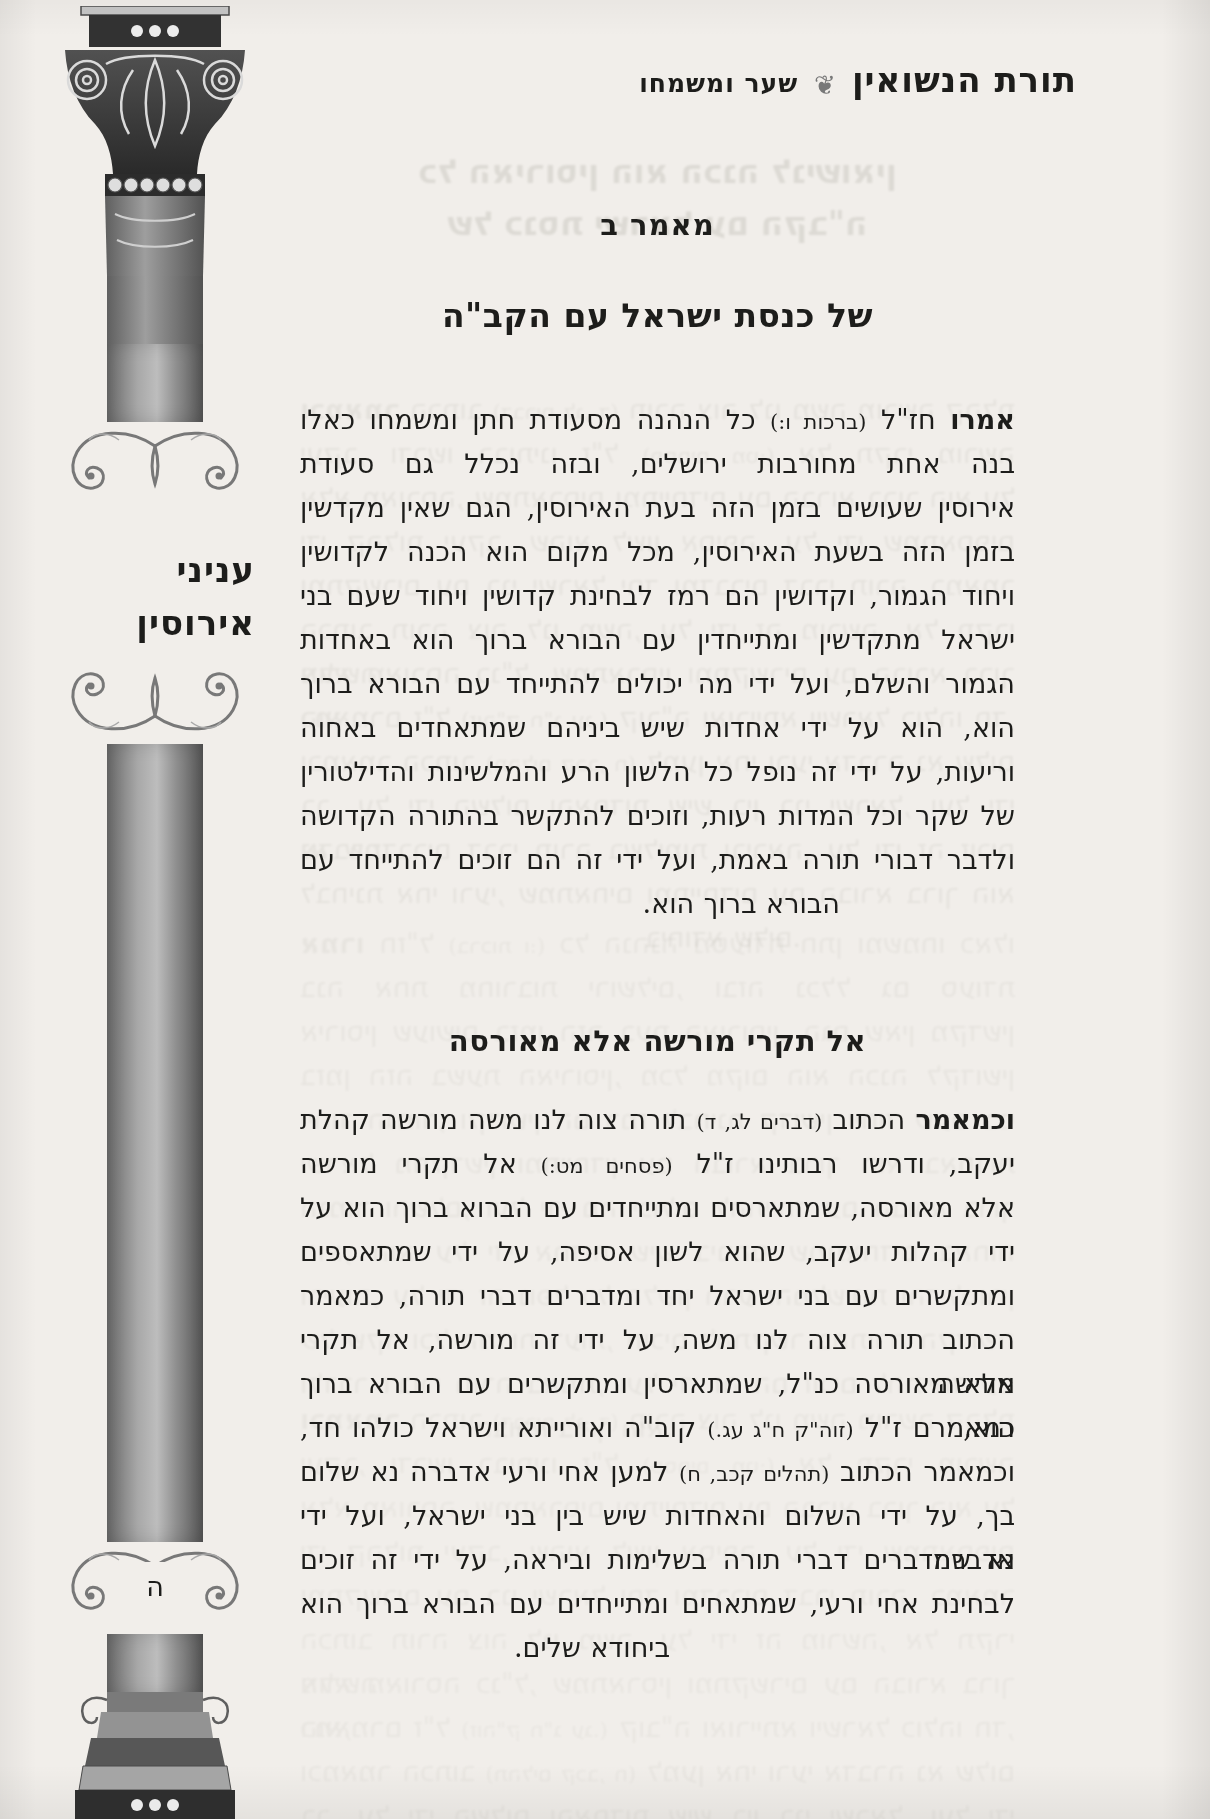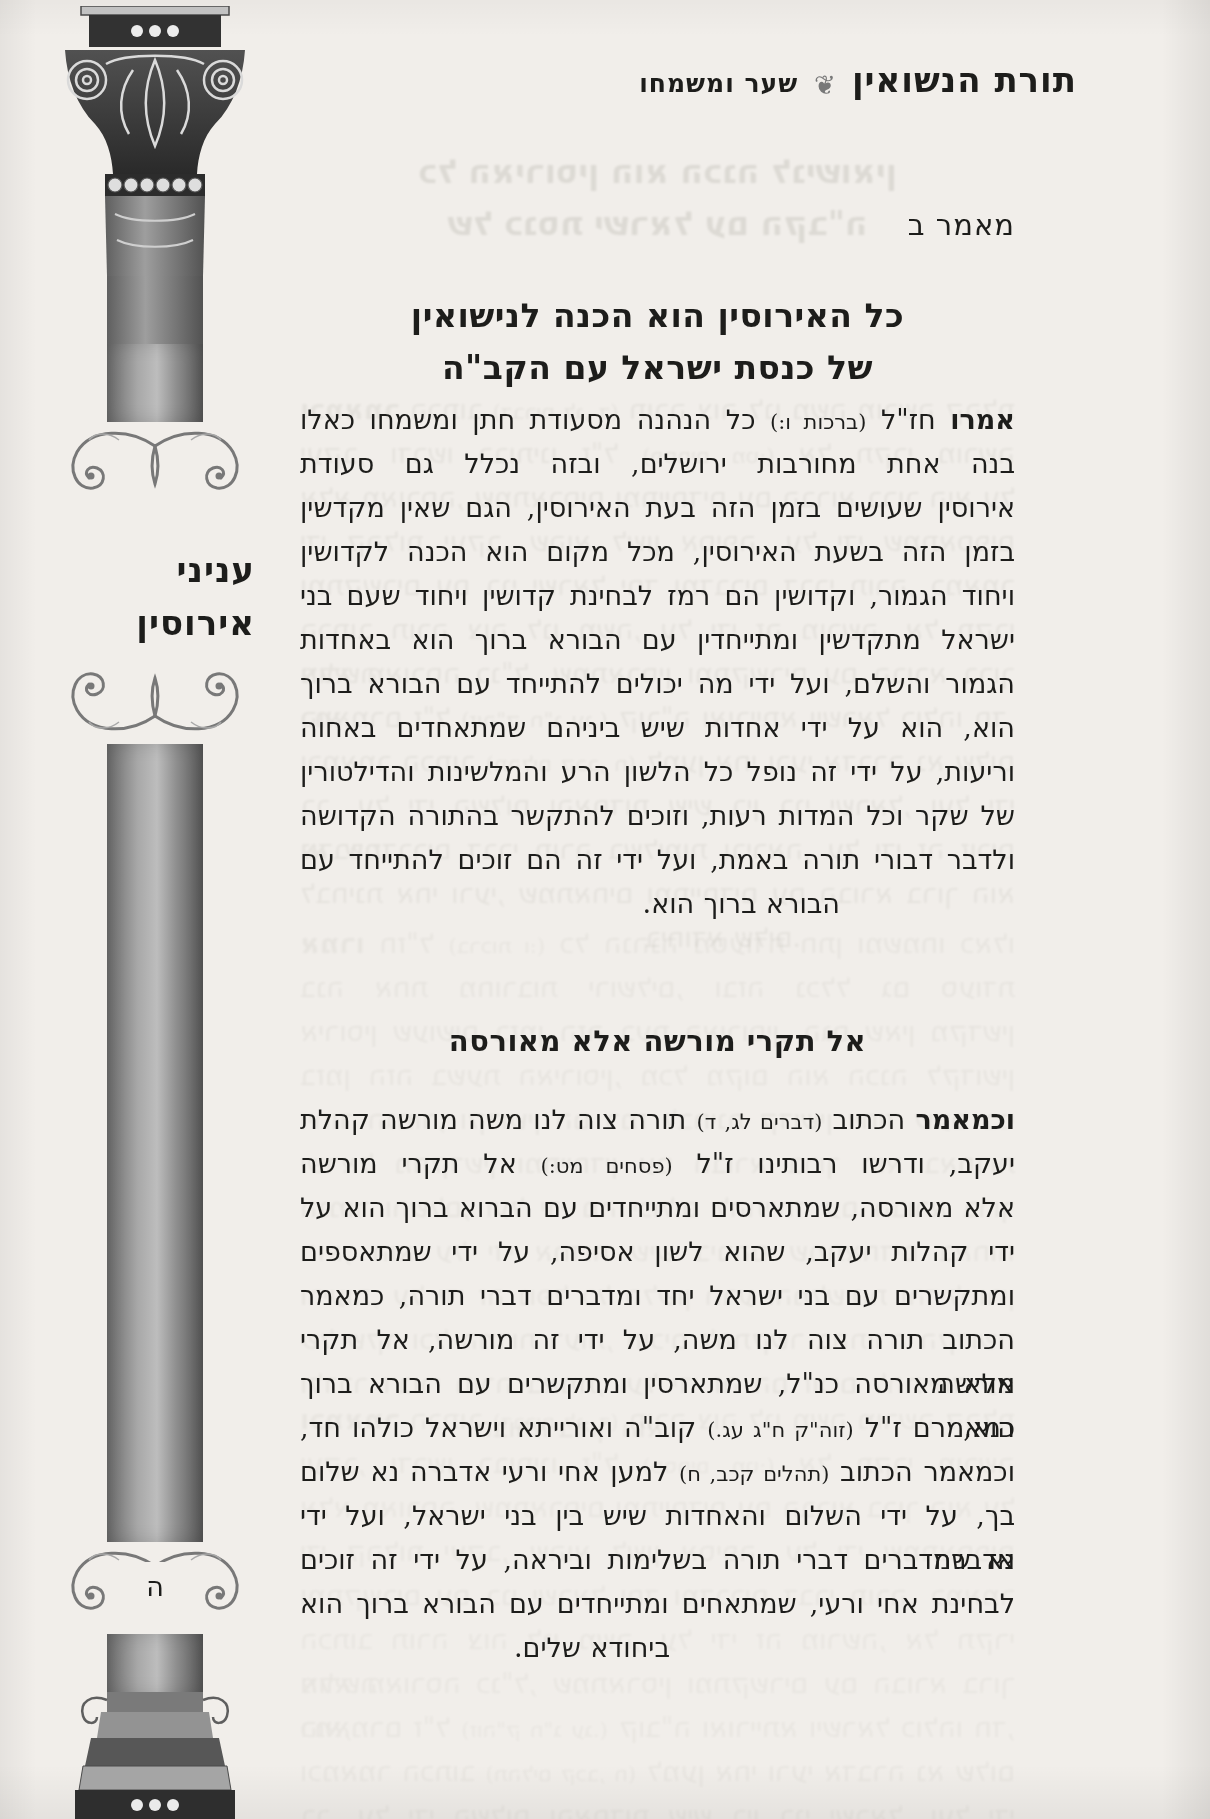--- a/index.html
+++ b/index.html
@@ -23,22 +23,22 @@
   
   .main{position:absolute; left:300px; top:0; width:715px; height:100%; z-index:3;}
   .header-row{
     position:absolute; top:60px; right:-62px;
     display:flex; align-items:baseline; gap:16px; white-space:nowrap;
   }
   .book-title{font-size:34px; font-weight:bold; letter-spacing:1px;}
   .header-ornament{font-size:26px; color:var(--ornament-gray,#787878); transform:translateY(2px);}
   .gate-title{font-size:25px; font-weight:bold; letter-spacing:1px;}
 
-  .chapter-heading{position:absolute; top:208px; width:100%; 
-    font-size:29px; font-weight:normal; letter-spacing:1px;}
+  .chapter-heading{position:absolute; top:208px; width:100%; text-align:center;
+    font-size:29px; font-weight:bold; letter-spacing:1px;}
   .big-title{position:absolute; top:290px; width:100%; text-align:center;
     font-size:33px; font-weight:bold; line-height:52px; letter-spacing:.5px;}
   .subheading{position:absolute; top:1024px; width:100%; text-align:center;
     font-size:29px; font-weight:bold; letter-spacing:.5px;}
 
   .para{position:absolute; width:100%; font-size:27px;}
   .para-1{top:398px;}
   .para-2{top:1098px;}
   .tline{
     line-height:44px; height:44px; overflow:visible;
@@ -264,21 +264,20 @@
 
     <div class="header-row">
       <span class="book-title">תורת הנשואין</span>
       <span class="header-ornament">❦</span>
       <span class="gate-title">שער ומשמחו</span>
     </div>
 
     <div class="chapter-heading">מאמר ב</div>
 
     <div class="big-title">
-      <div>כל האירוסין הוא הכנה לנישואין</div>
       <div>של כנסת ישראל עם הקב"ה</div>
     </div>
 
     <div class="para para-1">
         <div class="tline"><b class="lead-word">אמרו</b> חז"ל <span class="cite">(ברכות ו:)</span> כל הנהנה מסעודת חתן ומשמחו כאלו</div>
         <div class="tline">בנה אחת מחורבות ירושלים, ובזה נכלל גם סעודת</div>
         <div class="tline">אירוסין שעושים בזמן הזה בעת האירוסין, הגם שאין מקדשין</div>
         <div class="tline">בזמן הזה בשעת האירוסין, מכל מקום הוא הכנה לקדושין</div>
         <div class="tline">ויחוד הגמור, וקדושין הם רמז לבחינת קדושין ויחוד שעם בני</div>
         <div class="tline">ישראל מתקדשין ומתייחדין עם הבורא ברוך הוא באחדות</div>

